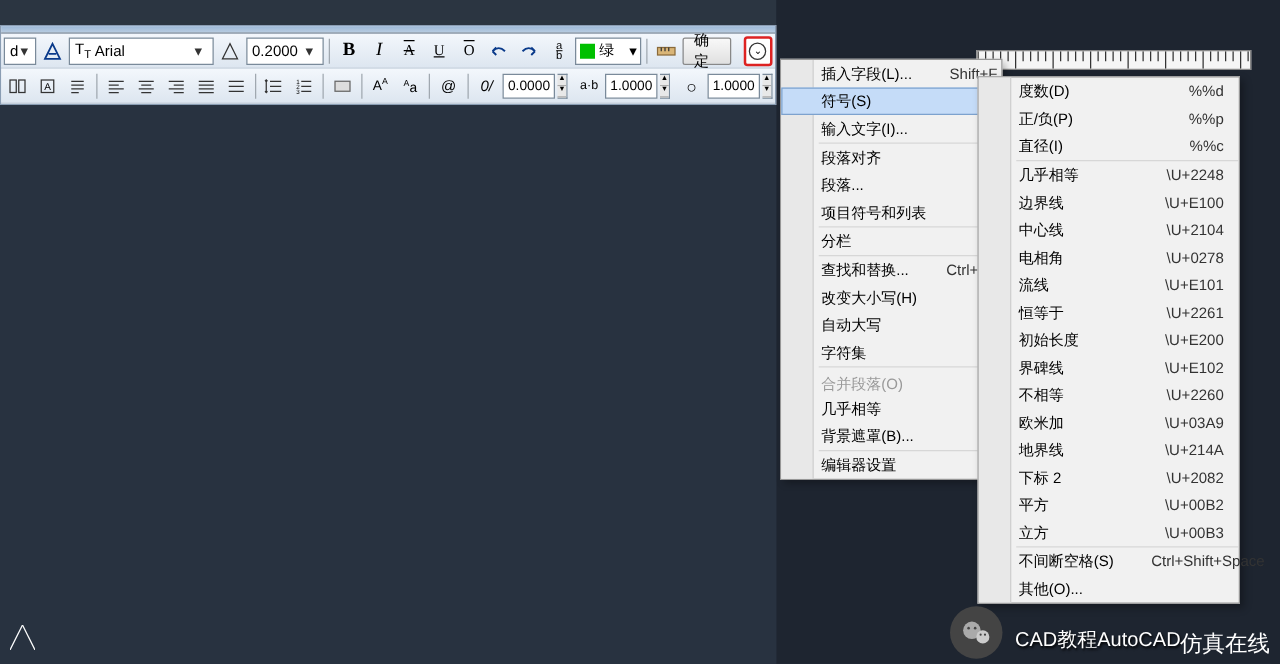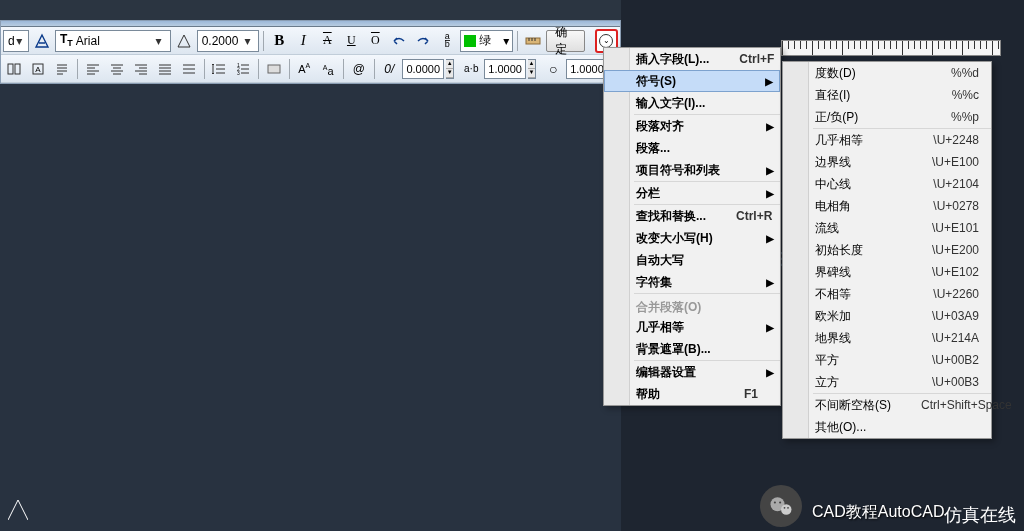--- a/index.html
+++ b/index.html
@@ -60,21 +60,21 @@
     font-size: 12px;
   }
   .dropdown .dd-arrow {
     width: 14px;
     display: flex;
     justify-content: center;
     color: #333;
   }
   
   .font-dd { width: 130px; }
-  .font-dd .aa { font-weight: bold; margin-right: 3px; }
+  .font-dd .aa { font-weight: normal; margin-right: 3px; }
   .size-dd { width: 70px; }
   .num-input {
     height: 20px;
     width: 60px;
     background: #fff;
     border: 1px solid #7a8a9a;
     padding: 0 3px;
     font-size: 11px;
     display: flex;
     align-items: center;
@@ -204,21 +204,21 @@
     position: absolute;
     right: 6px;
     font-size: 10px;
   }
   .menu-sep {
     margin-left: 30px;
     border-top: 1px solid #d7d7d7;
     height: 1px;
   }
   
-  .menu1 { top: 47px; left: 603px; width: 178px; font-weight: bold; }
+  .menu1 { top: 47px; left: 624px; width: 178px; }
   .menu2 { top: 61px; left: 782px; width: 210px; }
   .menu2 .menu-item { padding-right: 12px; }
   .menu2 .shortcut { font-family: Arial; }
   
   .watermark {
     position: absolute;
     top: 235px;
     left: 385px;
     color: rgba(180,180,180,0.35);
     font-size: 34px;
@@ -529,21 +529,21 @@
     <div class="tick" style="left: 204px;"></div>
     <div class="tick major" style="left: 210px;"></div>
     <div class="tick" style="left: 216px;"></div>
   </div>
 
 <div class="menu menu1">
   <div class="menu-left-strip"></div>
   <div id="menu1-items">
       <div class="menu-item">
         <span>插入字段(L)...</span>
-        <span class="shortcut">Ctrl+F</span>
+        <span class="shortcut">Shift+F</span>
       </div>
       <div class="menu-item highlighted">
         <span>符号(S)</span>
         <span class="arrow">▶</span>
       </div>
       <div class="menu-item">
         <span>输入文字(I)...</span>
       </div>
       <div class="menu-sep"></div>
       <div class="menu-item">
@@ -587,42 +587,38 @@
         <span class="arrow">▶</span>
       </div>
       <div class="menu-item">
         <span>背景遮罩(B)...</span>
       </div>
       <div class="menu-sep"></div>
       <div class="menu-item">
         <span>编辑器设置</span>
         <span class="arrow">▶</span>
       </div>
-      <div class="menu-item">
-        <span>帮助</span>
-        <span class="shortcut">F1</span>
-      </div>
     </div>
 </div>
 
 <div class="menu menu2">
   <div class="menu-left-strip"></div>
   <div id="menu2-items">
       <div class="menu-item">
         <span>度数(D)</span>
         <span class="shortcut">%%d</span>
       </div>
       <div class="menu-item">
+        <span>正/负(P)</span>
+        <span class="shortcut">%%p</span>
+      </div>
+      <div class="menu-item">
         <span>直径(I)</span>
         <span class="shortcut">%%c</span>
       </div>
-      <div class="menu-item">
-        <span>正/负(P)</span>
-        <span class="shortcut">%%p</span>
-      </div>
       <div class="menu-sep"></div>
       <div class="menu-item">
         <span>几乎相等</span>
         <span class="shortcut">\U+2248</span>
       </div>
       <div class="menu-item">
         <span>边界线</span>
         <span class="shortcut">\U+E100</span>
       </div>
       <div class="menu-item">
@@ -631,38 +627,46 @@
       </div>
       <div class="menu-item">
         <span>电相角</span>
         <span class="shortcut">\U+0278</span>
       </div>
       <div class="menu-item">
         <span>流线</span>
         <span class="shortcut">\U+E101</span>
       </div>
       <div class="menu-item">
+        <span>恒等于</span>
+        <span class="shortcut">\U+2261</span>
+      </div>
+      <div class="menu-item">
         <span>初始长度</span>
         <span class="shortcut">\U+E200</span>
       </div>
       <div class="menu-item">
         <span>界碑线</span>
         <span class="shortcut">\U+E102</span>
       </div>
       <div class="menu-item">
         <span>不相等</span>
         <span class="shortcut">\U+2260</span>
       </div>
       <div class="menu-item">
         <span>欧米加</span>
         <span class="shortcut">\U+03A9</span>
       </div>
       <div class="menu-item">
         <span>地界线</span>
         <span class="shortcut">\U+214A</span>
+      </div>
+      <div class="menu-item">
+        <span>下标 2</span>
+        <span class="shortcut">\U+2082</span>
       </div>
       <div class="menu-item">
         <span>平方</span>
         <span class="shortcut">\U+00B2</span>
       </div>
       <div class="menu-item">
         <span>立方</span>
         <span class="shortcut">\U+00B3</span>
       </div>
       <div class="menu-sep"></div>

